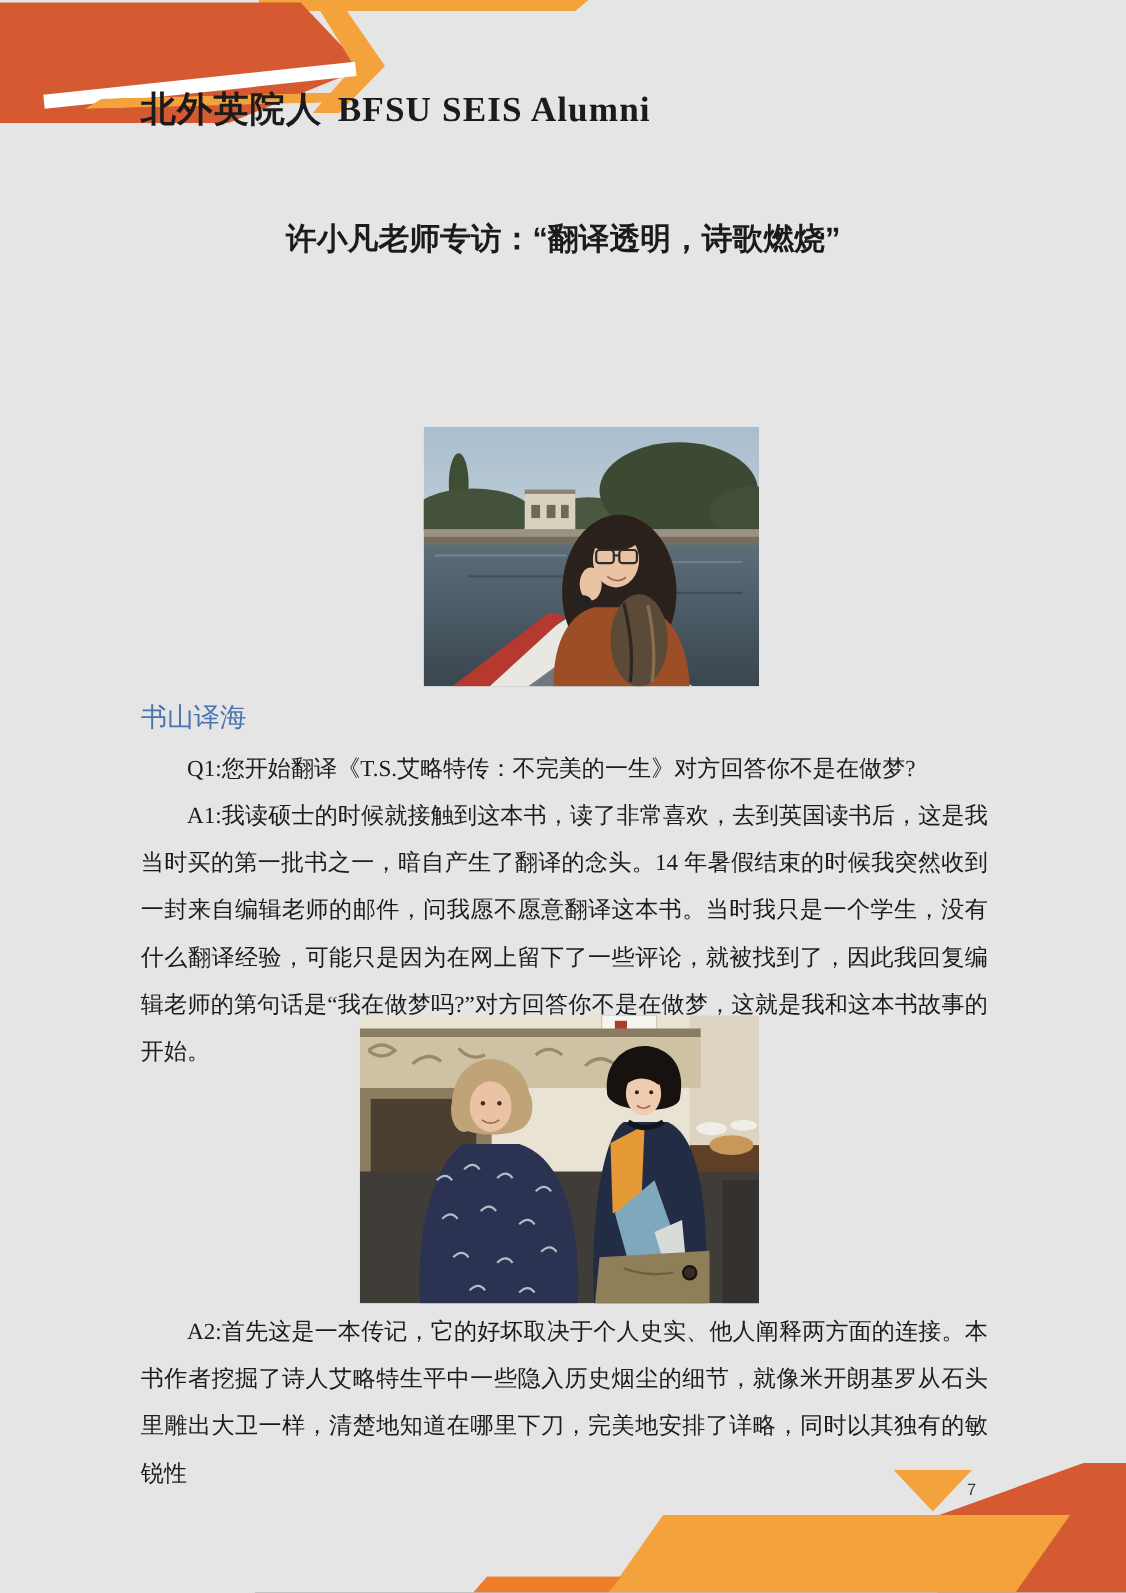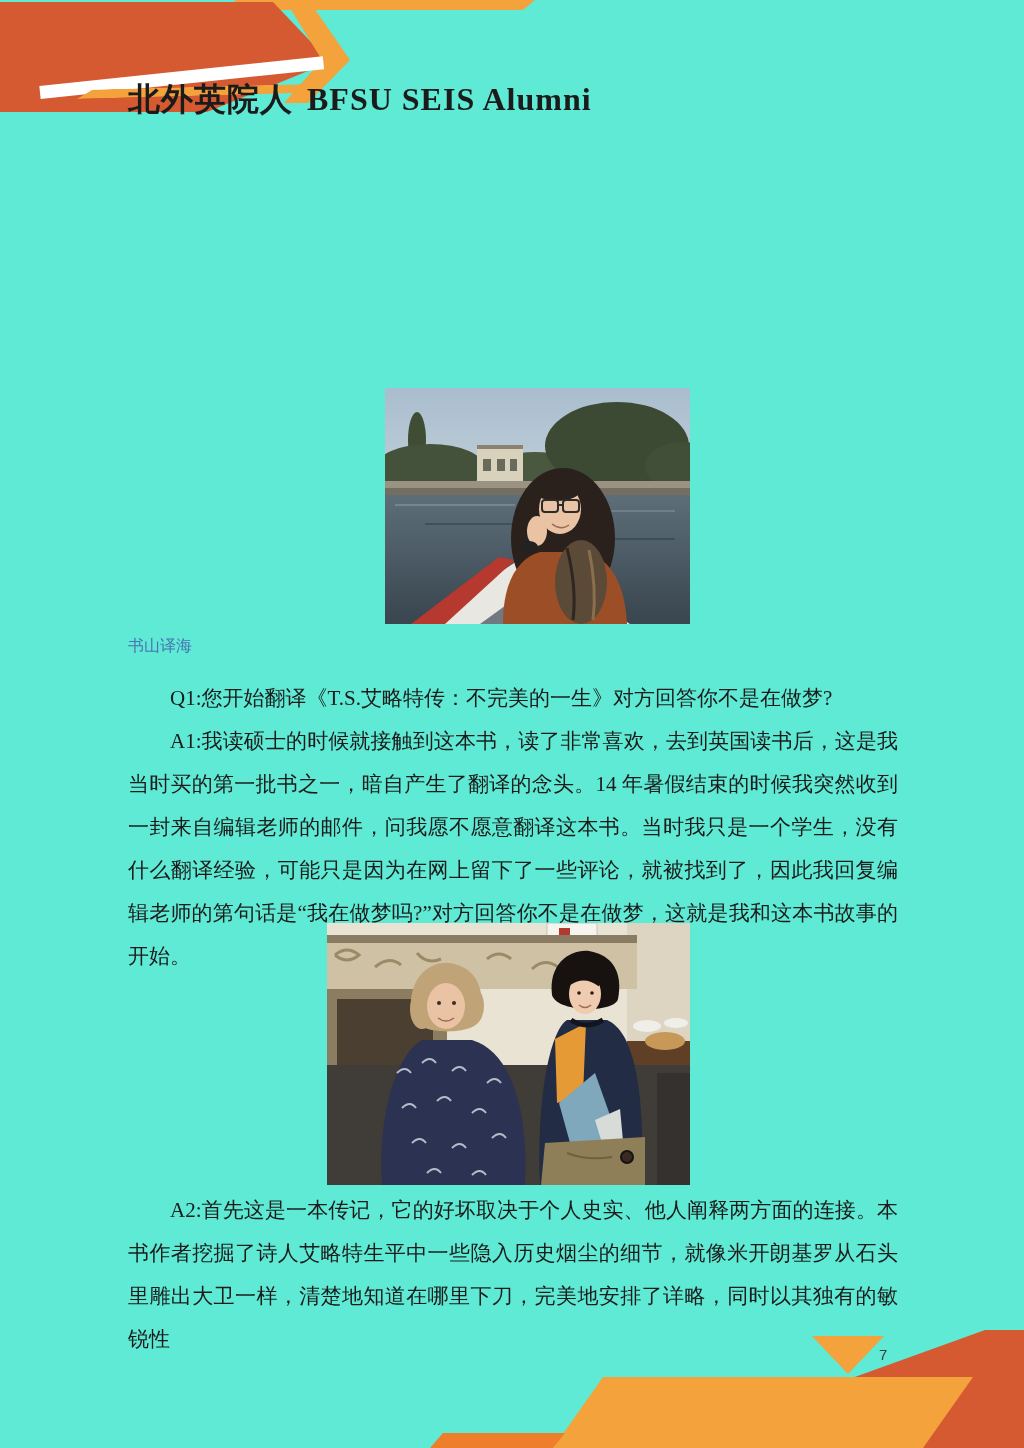--- a/index.html
+++ b/index.html
@@ -1,18 +1,18 @@
 <!DOCTYPE html>
 <html><head>
 <meta charset="utf-8">
 <style>
   html,body{margin:0;padding:0;background:#888;}
   .page{
     position:relative;width:1024px;height:1448px;margin:0 auto;
-    background:#5eead4;overflow:hidden;
+    background:#e5e5e5;overflow:hidden;
     font-family:"Liberation Serif","DejaVu Serif",serif;color:#1b1b1b;
   }
   .decor{position:absolute;}
 
   
   .top-strip{left:235px;top:0;width:300px;height:10px;background:#f3a23c;
     clip-path:polygon(0 0,300px 0,288px 10px,0 10px);}
   .top-red-arrow{left:0;top:2px;width:330px;height:110px;background:#d65a31;
     clip-path:polygon(0 0,273px 0,330px 60px,207px 110px,0 110px);}
   .top-chevron{left:278px;top:5px;width:72px;height:98px;background:#f3a23c;
@@ -36,21 +36,21 @@
   
   .header-line{position:absolute;left:128px;top:78px;white-space:nowrap;
     font-weight:bold;font-size:32px;letter-spacing:1px;z-index:5;}
   .header-line .en{margin-left:14px;}
   .article-title{position:absolute;left:0;top:198px;width:1024px;text-align:center;
     font-family:"Liberation Sans","DejaVu Sans",sans-serif;font-weight:bold;font-size:28px;}
   .body-text{position:absolute;left:128px;width:770px;font-size:21px;line-height:43px;
     text-align:justify;}
   .body-text p{margin:0;text-indent:2em;}
   .intro{top:262px;}
-  .section-heading{position:absolute;left:128px;top:636px;font-size:16px;color:#4a73b2;}
+  .section-heading{position:absolute;left:128px;top:636px;font-size:24px;color:#4a73b2;}
   .qa1{top:677px;}
   .qa2{top:1189px;}
   .page-number{position:absolute;left:879px;top:1346px;font-size:15px;color:#3c3c3c;
     font-family:"Liberation Sans","DejaVu Sans",sans-serif;z-index:6;}
 
   
   .photo{position:absolute;overflow:hidden;}
   .photo svg{display:block;width:100%;height:100%;}
   .photo1{left:385px;top:388px;width:305px;height:236px;}
   .photo2{left:327px;top:923px;width:363px;height:262px;}
@@ -63,20 +63,21 @@
   <div class="decor top-strip"></div>
   <div class="decor top-red-arrow"></div>
   <div class="decor top-chevron"></div>
   <div class="decor top-white-slash"></div>
   <div class="decor top-orange-underline"></div>
 
   <div class="header-line">
     <span class="cn">北外英院人</span><span class="en">BFSU SEIS Alumni</span>
   </div>
 
+  <div class="article-title">许小凡老师专访：“翻译透明，诗歌燃烧”</div>
 
 
   <div class="photo photo1">
     <svg viewBox="0 0 305 236" preserveAspectRatio="none">
       <defs>
         <linearGradient id="sky1" x1="0" y1="0" x2="0" y2="1">
           <stop offset="0" stop-color="#a9bdce"></stop>
             <stop offset="1" stop-color="#c3d1da"></stop>
         </linearGradient>
         <linearGradient id="water1" x1="0" y1="0" x2="0" y2="1">

